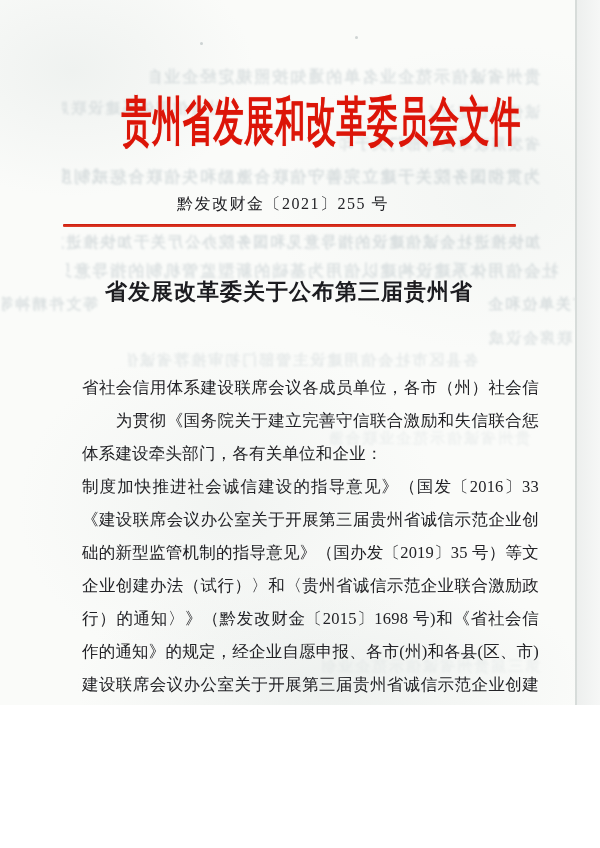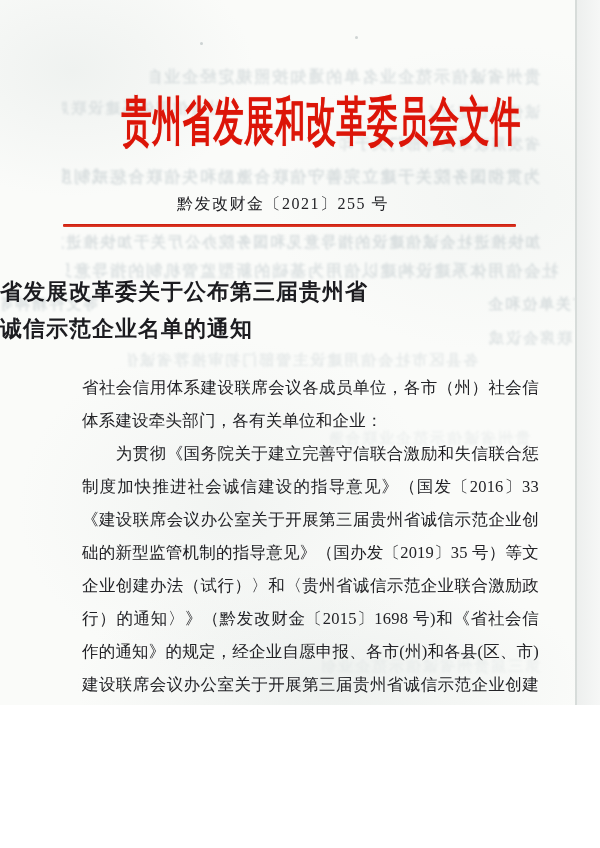--- a/index.html
+++ b/index.html
@@ -25,21 +25,21 @@
     position:absolute; top:194px; left:0; width:578px; text-align:center;
     font-size:16px; letter-spacing:1.5px; color:var(--ink,#222226);
     transform:translateX(-6px);
   }
   .red-rule {
     position:absolute; left:63px; top:224px; width:453px; height:3px;
     background:linear-gradient(to bottom, var(--rule_red,#c8190b), #e2402c);
     border-radius:1px;
   }
   .title {
-    position:absolute; top:273px; left:0; width:578px; text-align:left;
+    position:absolute; top:273px; left:0; width:578px; text-align:center;
     font-size:22px; font-weight:bold; color:var(--title_ink,#1c1c20);
     line-height:37px; letter-spacing:1px;
   }
   .body-text {
     position:absolute; left:62px; top:371px; width:477px;
     font-size:16.5px; line-height:33px; color:var(--ink,#222226);
     letter-spacing:.2px;
   }
   .bline { height:33px; overflow:hidden;margin-left:20px; }
   .bline.j { text-align:justify; text-align-last:justify; text-justify:inter-character; }
@@ -81,27 +81,26 @@
     </div>
 
   <div class="red-header">贵州省发展和改革委员会文件</div>
 
   <div class="doc-number">黔发改财金〔2021〕255 号</div>
 
   <div class="red-rule"></div>
 
   <div class="title">
     <div>省发展改革委关于公布第三届贵州省</div>
-    <div>诚信示范企业名单的通知</div>
   </div>
 
   <div class="body-text">
       <div class="bline j">省社会信用体系建设联席会议各成员单位，各市（州）社会信用</div>
+      <div class="bline j">　　为贯彻《国务院关于建立完善守信联合激励和失信联合惩戒</div>
       <div class="bline">体系建设牵头部门，各有关单位和企业：</div>
-      <div class="bline j">　　为贯彻《国务院关于建立完善守信联合激励和失信联合惩戒</div>
       <div class="bline j">制度加快推进社会诚信建设的指导意见》（国发〔2016〕33 号）和</div>
       <div class="bline j">《建设联席会议办公室关于开展第三届贵州省诚信示范企业创建工</div>
       <div class="bline j">础的新型监管机制的指导意见》（国办发〔2019〕35 号）等文件精</div>
       <div class="bline j">企业创建办法（试行）〉和〈贵州省诚信示范企业联合激励政策（试</div>
       <div class="bline j">行）的通知〉》（黔发改财金〔2015〕1698 号)和《省社会信用体系</div>
       <div class="bline j">作的通知》的规定，经企业自愿申报、各市(州)和各县(区、市)</div>
       <div class="bline j">建设联席会议办公室关于开展第三届贵州省诚信示范企业创建工</div>
     </div>
 
   <div class="page-number">- 1 -</div>

